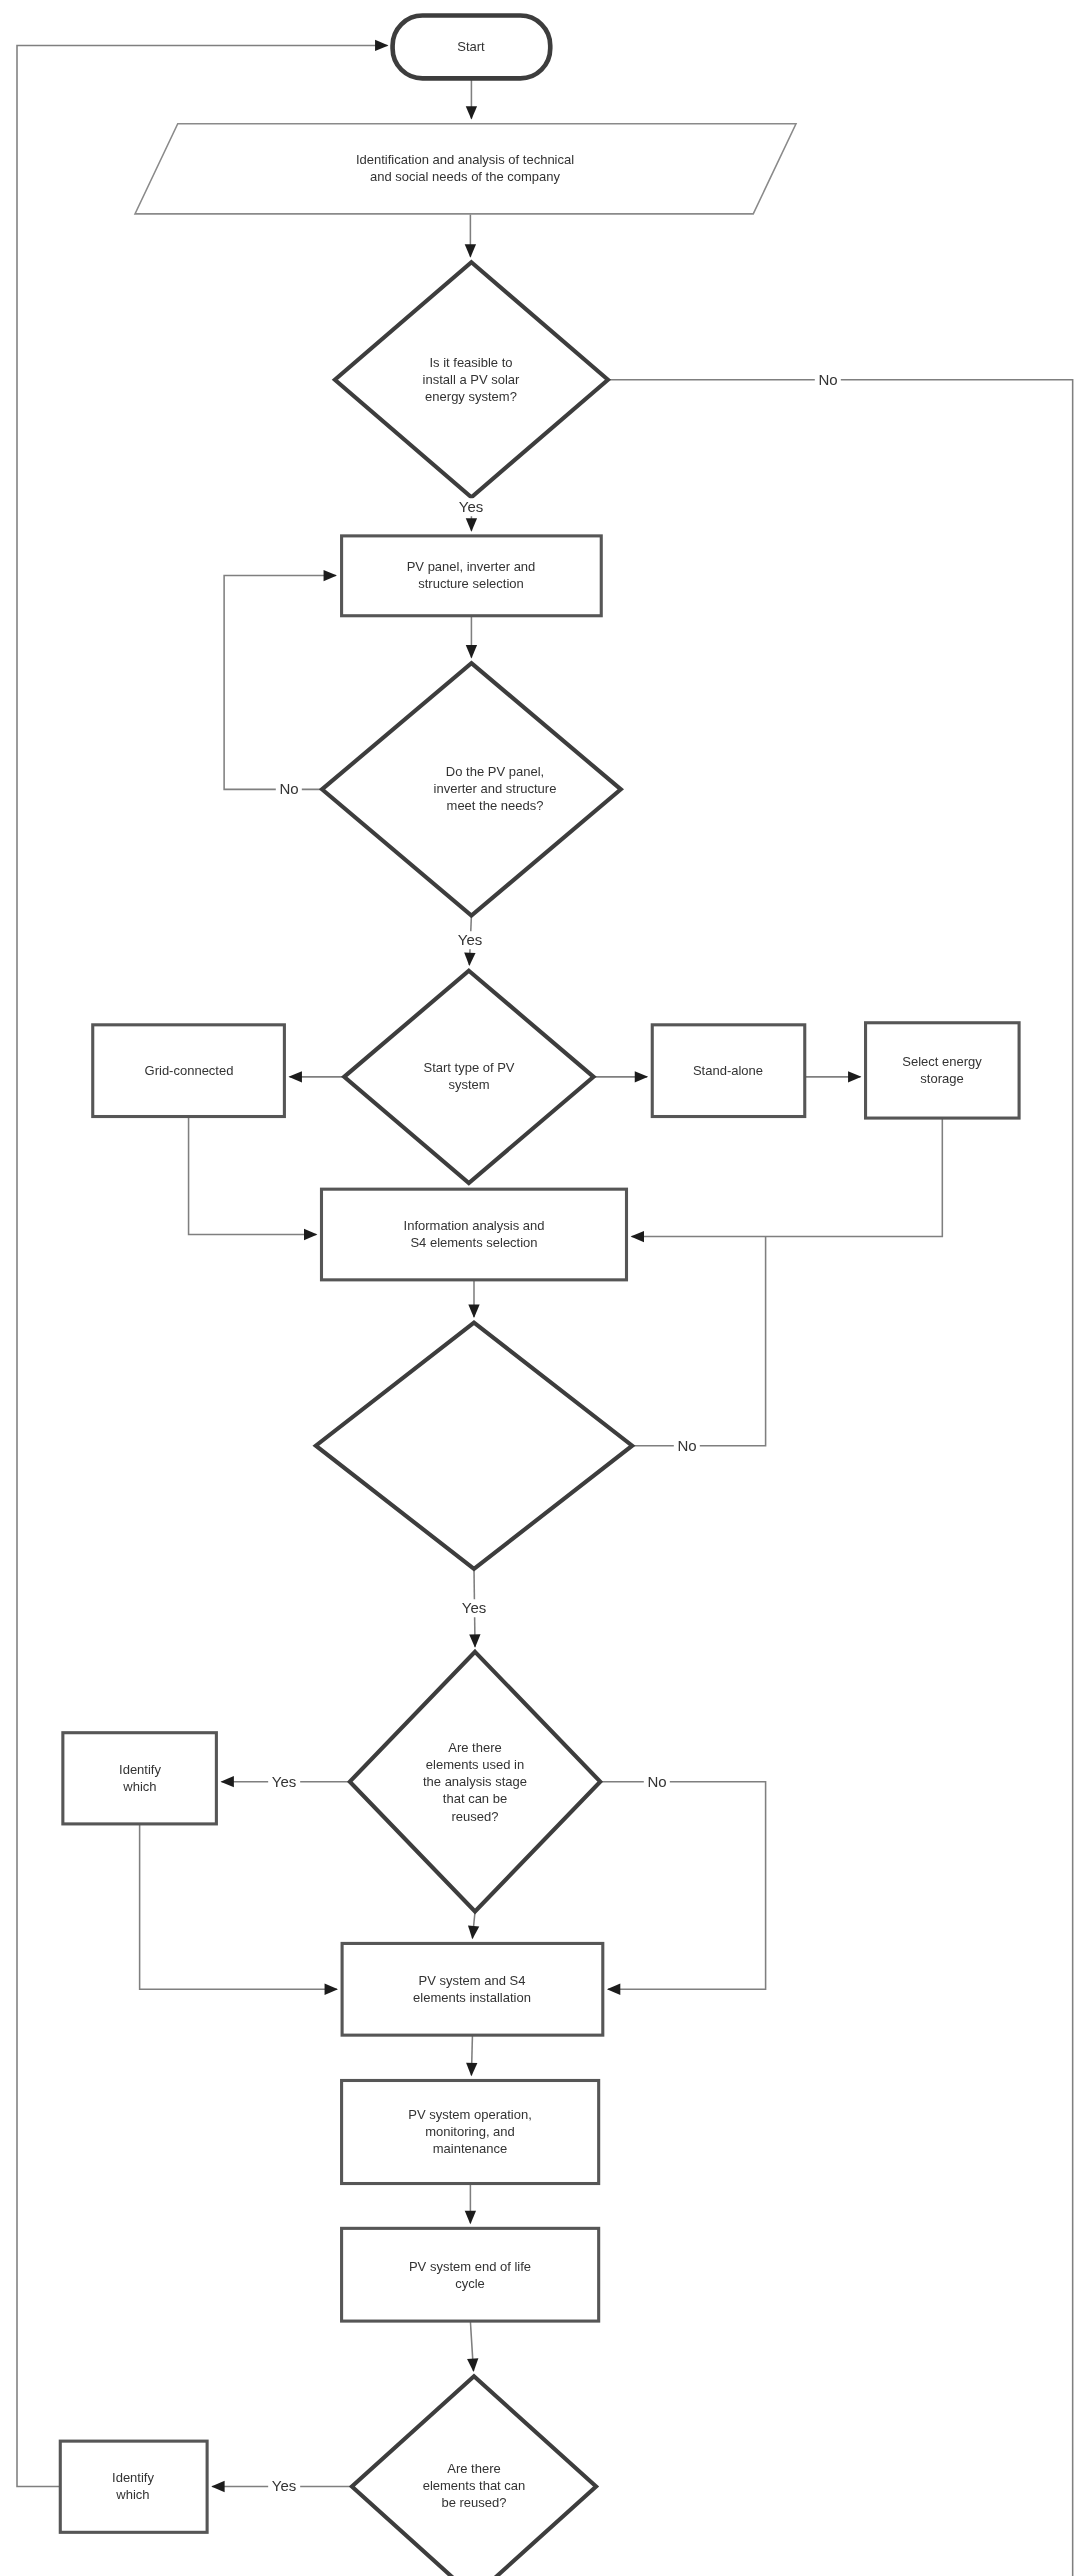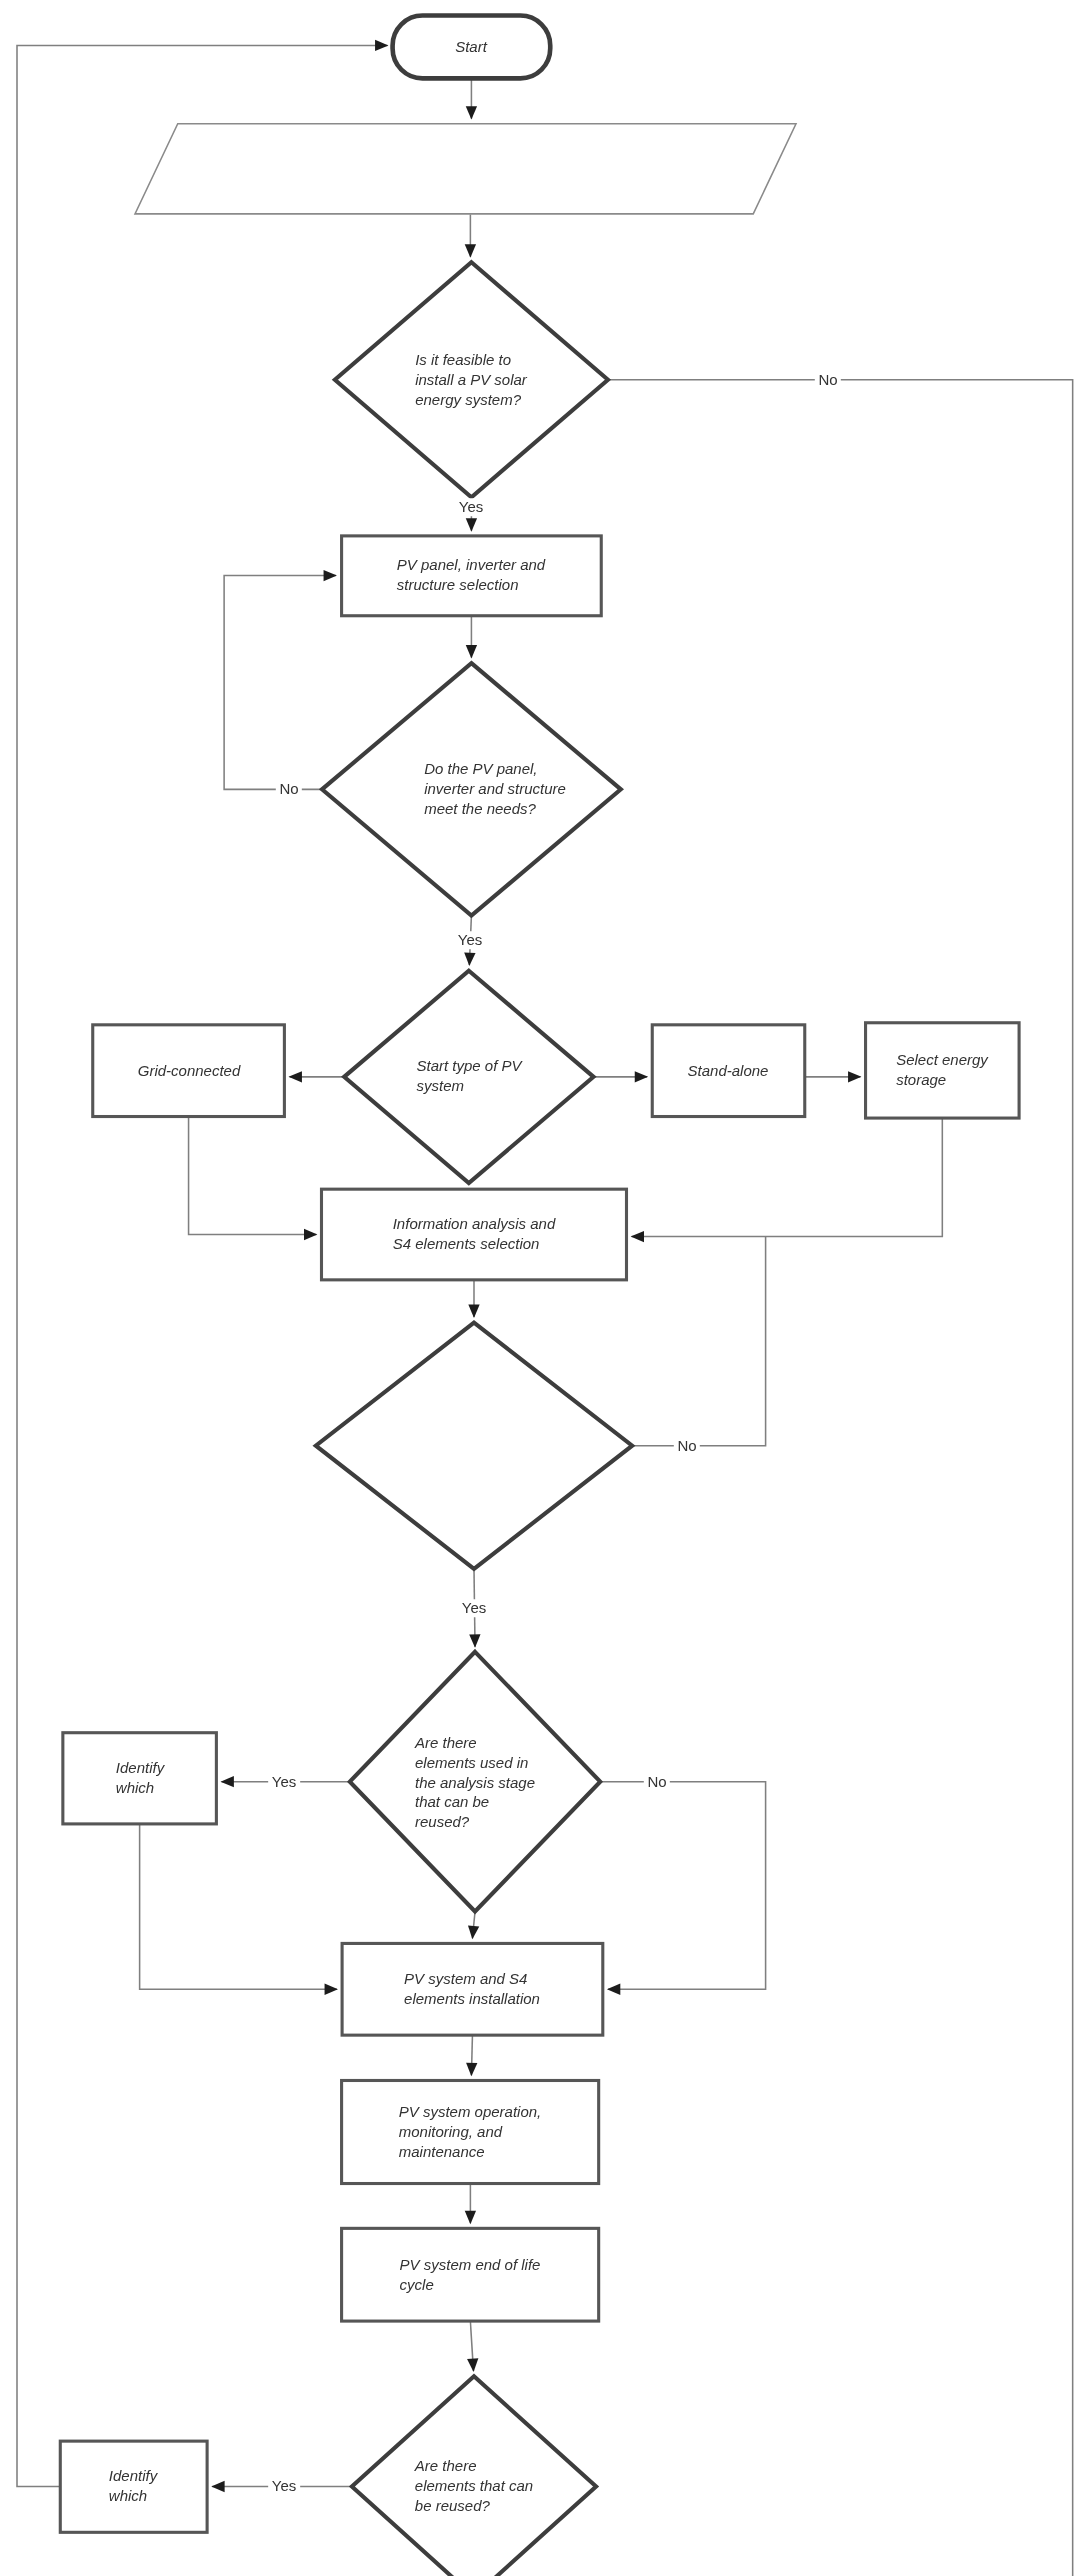--- a/index.html
+++ b/index.html
@@ -8,26 +8,26 @@
     width:1084px;
     height:2858px;
     background:#ffffff;
     font-family:"Liberation Sans", sans-serif;
     overflow:hidden;
   }
   .canvas svg{position:absolute;left:0;top:0;}
   .node-label{
     position:absolute;
     transform:translate(-50%,-50%);
+    text-align:center;
     white-space:pre-line;
     line-height:1.32;
-    font-size:15px;
+    font-size:13px;
     color:#333333;
     pointer-events:none;
-    font-style:italic;
   }
   .edge-label{
     position:absolute;
     transform:translate(-50%,-50%);
     font-size:15px;
     color:#333333;
     background:#ffffff;
     padding:0.5px 3.6px;
     line-height:1.1;
     pointer-events:none;
@@ -134,20 +134,22 @@
     <polygon class="shape" points="920,4612 1157,4826 920,5040 683,4826" stroke="#3d3d3d" stroke-width="8"></polygon>
 
     <rect class="shape" x="117" y="4738" width="285" height="177" stroke="#565656" stroke-width="6"></rect>
 
     <rect class="shape" x="662" y="5136" width="490" height="174" stroke="#565656" stroke-width="6"></rect>
 
     <rect class="shape" x="753" y="5404" width="309" height="124" rx="58" ry="58" stroke="#3d3d3d" stroke-width="9"></rect>
   </svg>
 
   <div class="node-label" style="left:471px;top:47px;">Start</div>
+  <div class="node-label" style="left:465px;top:168px;">Identification and analysis of technical
+and social needs of the company</div>
   <div class="node-label" style="left:471px;top:380px;">Is it feasible to
 install a PV solar
 energy system?</div>
   <div class="node-label" style="left:471px;top:575px;">PV panel, inverter and
 structure selection</div>
   <div class="node-label" style="left:471px;top:789px;margin-left:24px;">Do the PV panel,
 inverter and structure
 meet the needs?</div>
   <div class="node-label" style="left:469px;top:1076px;">Start type of PV
 system</div>

